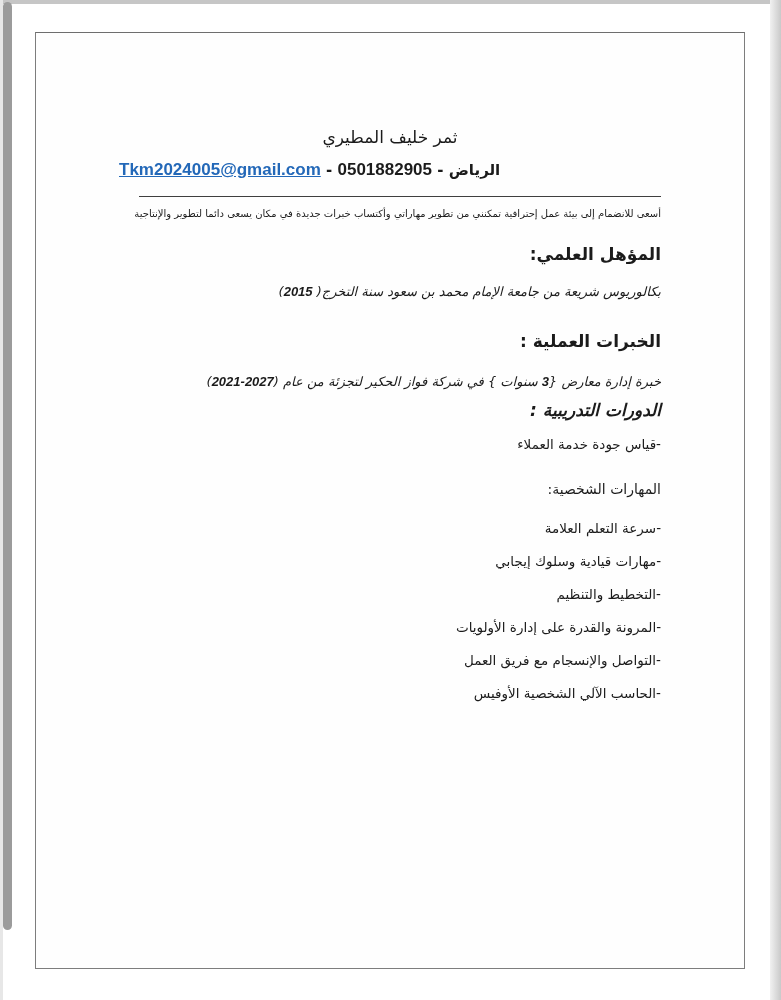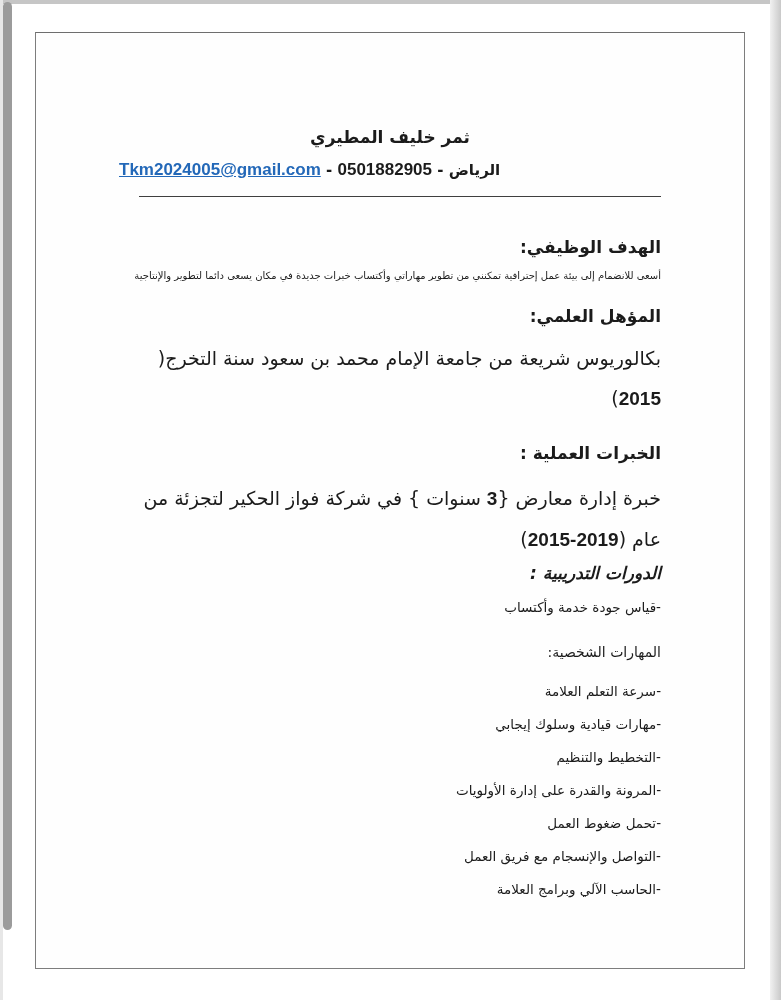--- a/index.html
+++ b/index.html
@@ -13,27 +13,27 @@
   .chrome-left{position:absolute;top:0;left:0;width:3px;height:1000px;background:#e7e7e7;}
   .chrome-right{position:absolute;top:0;right:0;width:11px;height:1000px;background:linear-gradient(to right,#f1f1f1,#c9c9c9);}
   .scrollbar-thumb{position:absolute;left:3px;top:2px;width:9px;height:928px;border-radius:5px;background:var(--scrollbar_gray,#9b9b9b);}
   
   .page{
     position:absolute;left:35px;top:32px;width:710px;height:937px;
     box-sizing:border-box;border:1px solid #7d7d7d;border-top-color:#6e6e6e;
     background:#fefefe;direction:rtl;padding:0 83px;
     color:var(--text_color,#1b1b1b);
   }
-  .name{margin-top:94px;text-align:center;font-size:17px;font-weight:700;}
+  .name{margin-top:94px;text-align:center;font-size:17px;font-weight:400;}
   .contact{margin-top:13px;text-align:left;font-size:15px;font-weight:700;white-space:nowrap;}
   .latin{font-family:"Liberation Sans","DejaVu Sans",sans-serif;font-size:17px;font-weight:700;}
   .email{color:var(--link_blue,#2368b8);text-decoration:underline;cursor:pointer;}
   .divider{width:522px;height:0;border-bottom:1.5px solid #3f3f3f;margin:16px auto 0 auto;margin-right:0;}
   .h{font-size:17px;font-weight:600;line-height:24px;}
-  .body-line{font-size:19px;line-height:40px;}
+  .body-line{font-size:13px;line-height:31px;font-style:italic;}
   .mt-objective{margin-top:38px;}
   .objective-body{margin-top:0;font-size:10px;line-height:33px;text-align:justify;text-align-last:right;}
   .mt-edu{margin-top:12px;}
   .mt-edu-b{margin-top:10px;}
   .mt-exp{margin-top:22px;}
   .mt-exp-b{margin-top:13px;}
   .mt-courses{margin-top:1px;font-style:italic;}
   .items{list-style:none;margin:6px 0 0 0;padding:0;font-size:13.5px;line-height:33px;}
   .skills-label{font-size:14px;line-height:33px;margin-top:12px;}
   .bnum{font-family:"Liberation Sans","DejaVu Sans",sans-serif;font-weight:700;}
@@ -47,38 +47,36 @@
 <div class="scrollbar-thumb"></div>
 
 <div class="page">
 
   <div class="name">ثمر خليف المطيري</div>
 
   <div class="contact"><span>الرياض</span><span> - </span><span class="latin">0501882905</span><span> - </span><a class="latin email">Tkm2024005@gmail.com</a></div>
 
   <div class="divider"></div>
 
-  <div class="h mt-objective">الهدف الوظيفي:</div>
   <div class="objective-body">أسعى للانضمام إلى بيئة عمل إحترافية تمكنني من تطوير مهاراتي وأكتساب خبرات جديدة في مكان يسعى دائما لتطوير والإنتاجية</div>
 
   <div class="h mt-edu">المؤهل العلمي:</div>
   <div class="body-line mt-edu-b"><span>بكالوريوس شريعة من جامعة الإمام محمد بن سعود سنة التخرج( </span><span class="bnum">2015</span><span>)</span></div>
 
   <div class="h mt-exp">الخبرات العملية :</div>
-  <div class="body-line mt-exp-b"><span>خبرة إدارة معارض {</span><span class="bnum">3</span><span> سنوات } في شركة فواز الحكير لتجزئة من عام (</span><span class="bnum">2019-2015</span><span>)</span></div>
+  <div class="body-line mt-exp-b"><span>خبرة إدارة معارض {</span><span class="bnum">3</span><span> سنوات } في شركة فواز الحكير لتجزئة من عام (</span><span class="bnum">2027-2021</span><span>)</span></div>
 
   <div class="h mt-courses">الدورات التدريبية :</div>
   <div class="items">
-      <div>-قياس جودة خدمة وأكتساب</div>
+      <div>-قياس جودة خدمة العملاء</div>
     </div>
 
   <div class="skills-label">المهارات الشخصية:</div>
   <div class="items">
       <div>-سرعة التعلم العلامة</div>
       <div>-مهارات قيادية وسلوك إيجابي</div>
       <div>-التخطيط والتنظيم</div>
       <div>-المرونة والقدرة على إدارة الأولويات</div>
-      <div>-تحمل ضغوط العمل</div>
       <div>-التواصل والإنسجام مع فريق العمل</div>
-      <div>-الحاسب الآلي وبرامج العلامة</div>
+      <div>-الحاسب الآلي الشخصية الأوفيس</div>
     </div>
 
 </div>
 
 </body></html>

